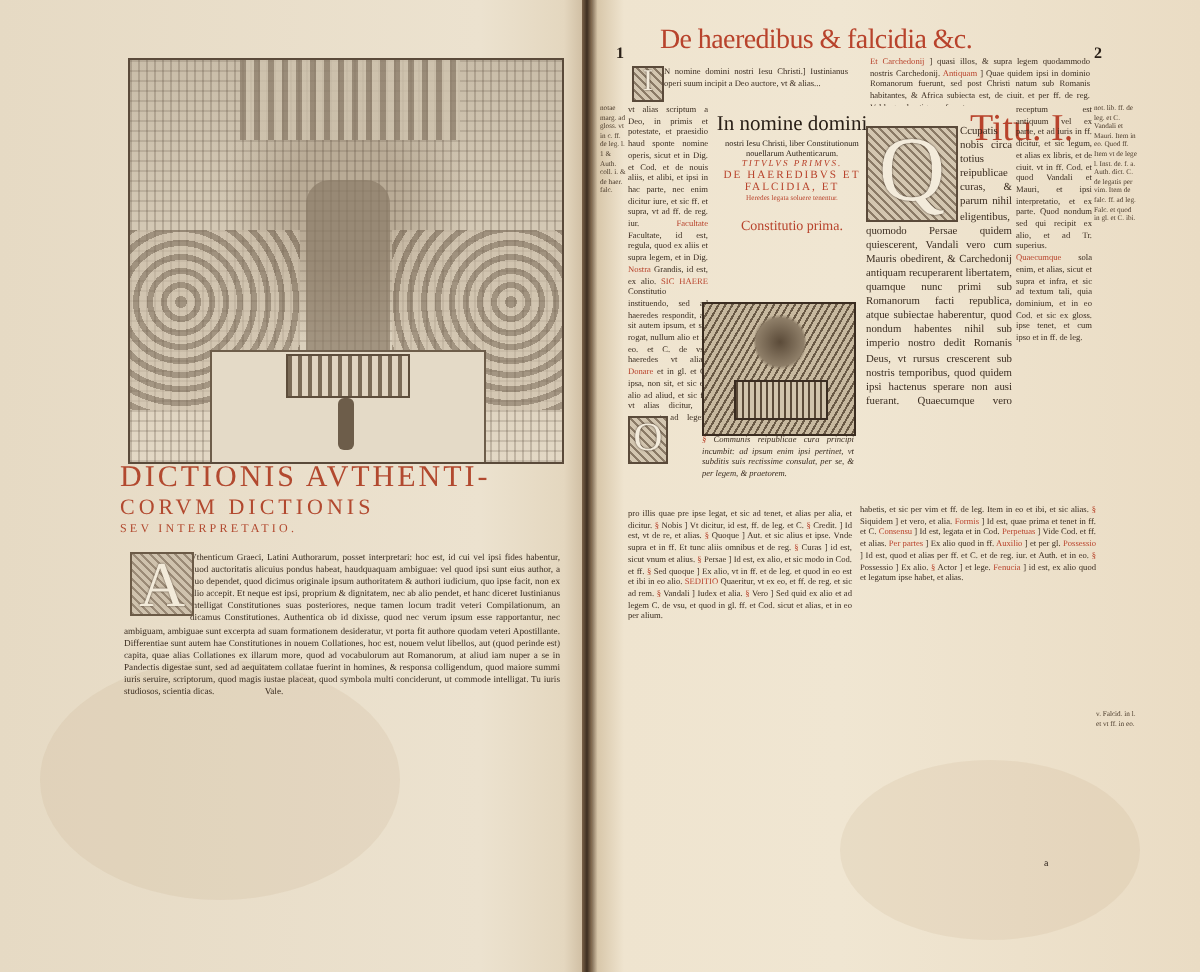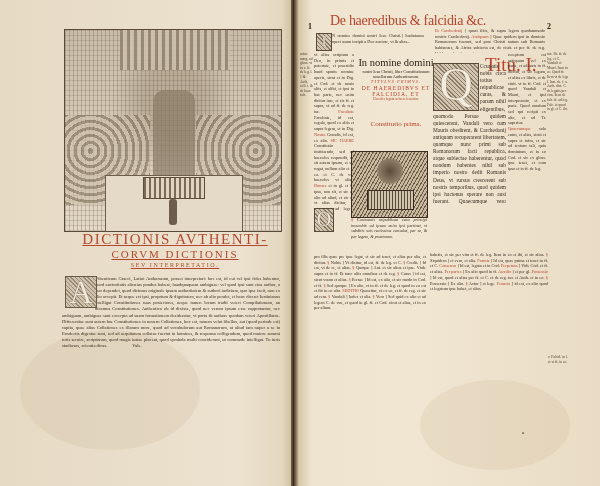--- a/index.html
+++ b/index.html
@@ -17,21 +17,21 @@
       repeating-linear-gradient(0deg,rgba(90,75,60,.18) 0 1px,transparent 1px 5px),
       radial-gradient(ellipse at 50% 35%,#b9ab96 0 18%,transparent 40%),
       linear-gradient(#c9bda9,#d8cdb9 60%,#e3d8c5);}
   .woodcut .canopy{position:absolute;left:55px;top:0;width:110px;height:40px;background:repeating-linear-gradient(90deg,#8e7f6c 0 3px,#cfc3ae 3px 7px);opacity:.8;}
   .woodcut .throne{position:absolute;left:88px;top:60px;width:42px;height:90px;background:#8a7a66;opacity:.7;border-radius:12px 12px 2px 2px;}
   .woodcut .crowdL{position:absolute;left:0;top:85px;width:85px;height:90px;background:repeating-radial-gradient(circle at 30% 40%,#7d6d5a 0 3px,#cdbfaa 3px 7px);opacity:.6;}
   .woodcut .crowdR{position:absolute;right:0;top:85px;width:85px;height:90px;background:repeating-radial-gradient(circle at 70% 40%,#7d6d5a 0 3px,#cdbfaa 3px 7px);opacity:.6;}
   .woodcut .floor{position:absolute;left:40px;bottom:0;width:136px;height:55px;border:1px solid #6d5d4a;border-bottom:none;background:#e4dac7;}
   .woodcut .carpet{position:absolute;left:78px;bottom:32px;width:60px;height:20px;border:1px solid #5d4d3b;background:repeating-linear-gradient(90deg,#7a6a56 0 2px,#e0d4c0 2px 5px);}
   .woodcut .figure{position:absolute;left:104px;bottom:6px;width:8px;height:26px;background:#6d5d4a;border-radius:3px;}
-  .dict-title{position:absolute;left:60px;top:231px;width:230px;text-align:center;color:#b2492f;letter-spacing:1.5px;text-decoration:underline;}
+  .dict-title{position:absolute;left:60px;top:231px;width:230px;color:#b2492f;letter-spacing:1.5px;}
   .dict-title .l1{font-size:15px;line-height:16px;}
   .dict-title .l2{font-size:11px;line-height:14px;letter-spacing:2px;}
   .dict-title .l3{font-size:6px;line-height:9px;letter-spacing:1.6px;}
   .initialA{position:absolute;left:65px;top:276px;width:30px;height:30px;border:1px solid #6b5a46;background:repeating-linear-gradient(45deg,#9a8a76 0 1px,#cfc2ad 1px 3px);}
   .initialA span{position:absolute;left:0;top:-3px;width:30px;text-align:center;font-size:32px;color:#f2ead9;text-shadow:0 0 1px #4a3a2a;font-family:"Liberation Serif",serif;}
   .body-text{position:absolute;font-size:4.6px;line-height:6.1px;color:#3a2c20;text-align:justify;overflow:hidden;}
   .lt{left:62px;top:276px;width:218px;height:72px;}
   
   .folio{position:absolute;font-size:8px;font-weight:bold;color:#2a2018;}
   .running{position:absolute;left:330px;top:13px;color:#b8432c;font-size:14px;letter-spacing:-.3px;}
@@ -40,21 +40,21 @@
   .margin-note{position:absolute;font-size:3.6px;line-height:4.6px;color:#4a3a2a;overflow:hidden;}
   .red{color:#b8432c;}
   .block-initial{position:absolute;border:1px solid #5a4a3a;background:repeating-linear-gradient(45deg,#8a7a66 0 1px,#d3c6b0 1px 3px);}
   .block-initial span{position:absolute;width:100%;text-align:center;color:#f3ebdb;text-shadow:0 0 1px #3a2c20;font-family:"Liberation Serif",serif;}
   .in-nomine{position:absolute;left:357px;top:57px;width:78px;text-align:center;color:#2a2018;}
   .in-nomine .h{font-size:10.5px;line-height:12px;}
   .in-nomine .s{font-size:4.2px;line-height:5px;}
   .in-nomine .t{font-size:4.6px;line-height:6px;color:#b8432c;letter-spacing:1px;font-style:italic;}
   .in-nomine .t2{font-size:5.6px;line-height:6px;color:#b8432c;letter-spacing:1px;}
   .in-nomine .t3{font-size:3.6px;line-height:4.4px;color:#b8432c;}
-  .in-nomine .c{font-size:7px;line-height:10px;color:#b8432c;margin-top:18px;}
+  .in-nomine .c{font-size:7px;line-height:10px;color:#b8432c;margin-top:7px;}
   .small-woodcut{position:absolute;left:351px;top:151px;width:75px;height:65px;border:1px solid #3a2c20;background:
     repeating-linear-gradient(120deg,#6a5a46 0 1px,#c8b99f 1px 3px),linear-gradient(#9d8d77,#bdae96);}
   .small-woodcut .tomb{position:absolute;left:15px;top:38px;width:45px;height:18px;background:repeating-linear-gradient(90deg,#5a4a38 0 1px,#d1c4ac 1px 3px);border:1px solid #3a2c20;}
   .small-woodcut .tree{position:absolute;left:25px;top:4px;width:26px;height:30px;border-radius:50%;background:radial-gradient(circle,#5b4b39,#8e7e68 60%,transparent 70%);}
 </style>
 </head>
 <body>
 
 <div class="spread">
 

